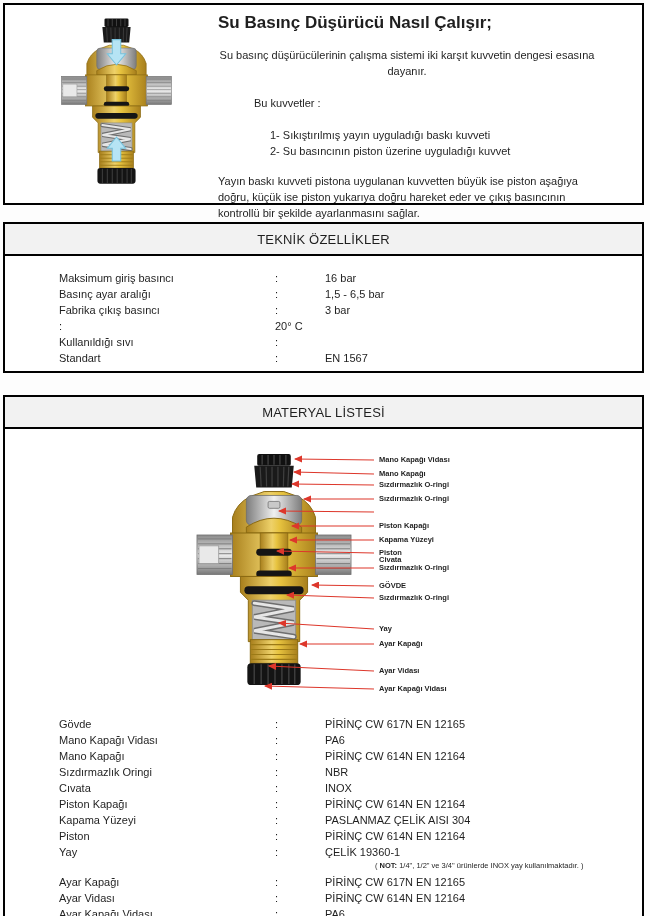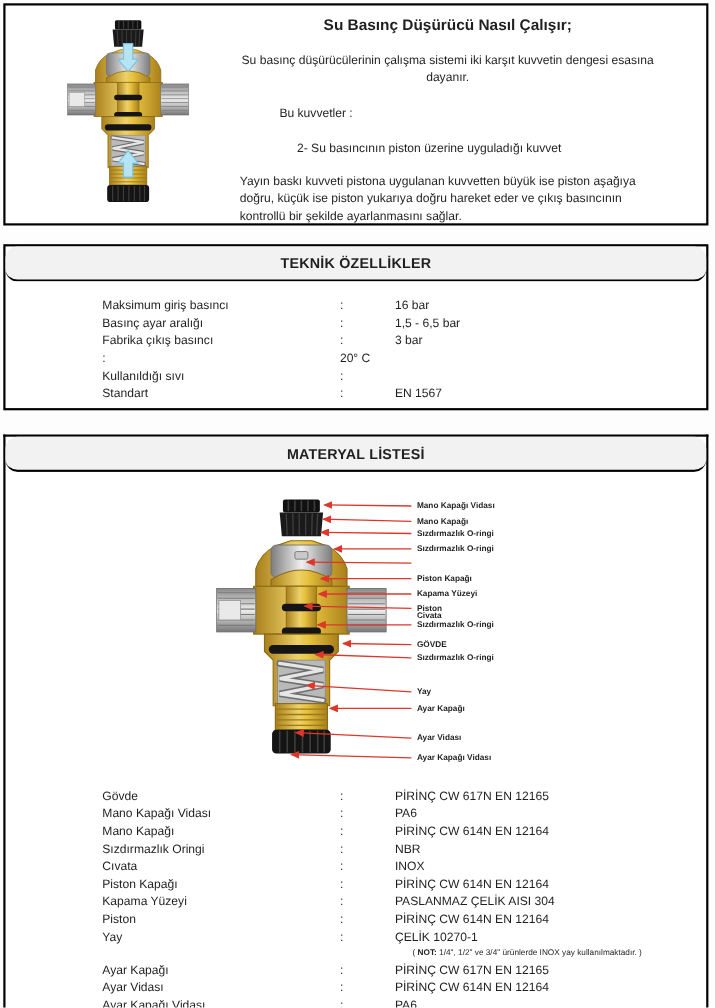--- a/index.html
+++ b/index.html
@@ -12,37 +12,37 @@
   .box{
     position:absolute;left:3px;width:641px;box-sizing:border-box;
     border:2px solid #000;background:#fff;
   }
   .box1{top:3px;height:202px;}
   .box2{top:222px;height:151px;}
   .box3{top:395px;height:530px;border-bottom:none;}
   .band{
     height:30px;background:var(--header-bg,#f2f2f2);border-bottom:2px solid #000;
     display:flex;align-items:center;justify-content:center;
-    font-weight:bold;font-size:13px;letter-spacing:.2px;border-radius:11px;
+    font-weight:normal;font-size:13px;letter-spacing:.2px;
   }
   
   .valve-fig1{position:absolute;left:55px;top:12px;}
   .howto{position:absolute;left:213px;top:10px;width:378px;font-size:11px;line-height:16px;}
-  .howto h3{font-size:14px;line-height:15px;margin:0;font-weight:bold;text-align:center;}
+  .howto h3{font-size:17px;line-height:15px;margin:0;font-weight:bold;}
   .howto .p1{margin:17px 0 0 0;text-align:center;}
   .howto .lead{margin:16px;padding-left:20px;}
   .force-item{padding-left:52px;}
   .howto .p2{margin:14px 0 0 0;}
   
   .spec-table{position:absolute;left:0;right:0;}
   .box2 .spec-table{top:46px;}
   .box3 .spec-table{top:319px;}
   .spec-row{
     display:grid;grid-template-columns:216px 50px 1fr;
-    padding-left:88px;height:16px;font-size:11px;line-height:16px;
+    padding-left:54px;height:16px;font-size:11px;line-height:16px;
   }
   .spec-note{
     padding-left:370px;font-size:7.5px;line-height:11px;height:11px;white-space:nowrap;
   }
   .spec-note + .spec-row{margin-top:3px;}
   
   .diagram{position:absolute;left:167px;top:43px;width:466px;height:272px;}
   .valve-fig2{position:absolute;left:23px;top:12px;}
   #leader-lines{position:absolute;left:0;top:0;pointer-events:none;}
   .part-label{
@@ -172,20 +172,21 @@
         <g>
           <path d="M74 204 L86 204 L86 186 L93 186 L80 170 L67 186 L74 186 Z" fill="#b6e4f4" stroke="#78c2dc" stroke-width="1.5"></path>
         </g>
       </svg>
     </div>
     <div class="howto">
       <h3>Su Basınç Düşürücü Nasıl Çalışır;</h3>
       <p class="p1">Su basınç düşürücülerinin çalışma sistemi iki karşıt kuvvetin dengesi esasına dayanır.</p>
       <p class="lead">Bu kuvvetler :</p>
       <div id="force-list">
+          <div class="force-item">1- Sıkıştırılmış yayın uyguladığı baskı kuvveti</div>
           <div class="force-item">2- Su basıncının piston üzerine uyguladığı kuvvet</div>
         </div>
       <p class="p2">Yayın baskı kuvveti pistona uygulanan kuvvetten büyük ise piston aşağıya doğru, küçük ise piston yukarıya doğru hareket eder ve çıkış basıncının kontrollü bir şekilde ayarlanmasını sağlar.</p>
     </div>
   </section>
 
   <section class="box box2">
     <header class="band">TEKNİK ÖZELLİKLER</header>
     <div class="spec-table" id="tech-rows">
         <div class="spec-row">
@@ -306,21 +307,21 @@
           <span class="c-value">PASLANMAZ ÇELİK AISI 304</span>
         </div>
         <div class="spec-row">
           <span class="c-label">Piston</span>
           <span class="c-sep">:</span>
           <span class="c-value">PİRİNÇ CW 614N EN 12164</span>
         </div>
         <div class="spec-row">
           <span class="c-label">Yay</span>
           <span class="c-sep">:</span>
-          <span class="c-value">ÇELİK 10270-1</span>
+          <span class="c-value">ÇELİK 19360-1</span>
         </div>
         <div class="spec-note">( <b>NOT:</b> 1/4", 1/2" ve 3/4" ürünlerde INOX yay kullanılmaktadır. )</div>
         <div class="spec-row">
           <span class="c-label">Ayar Kapağı</span>
           <span class="c-sep">:</span>
           <span class="c-value">PİRİNÇ CW 617N EN 12165</span>
         </div>
         <div class="spec-row">
           <span class="c-label">Ayar Vidası</span>
           <span class="c-sep">:</span>

